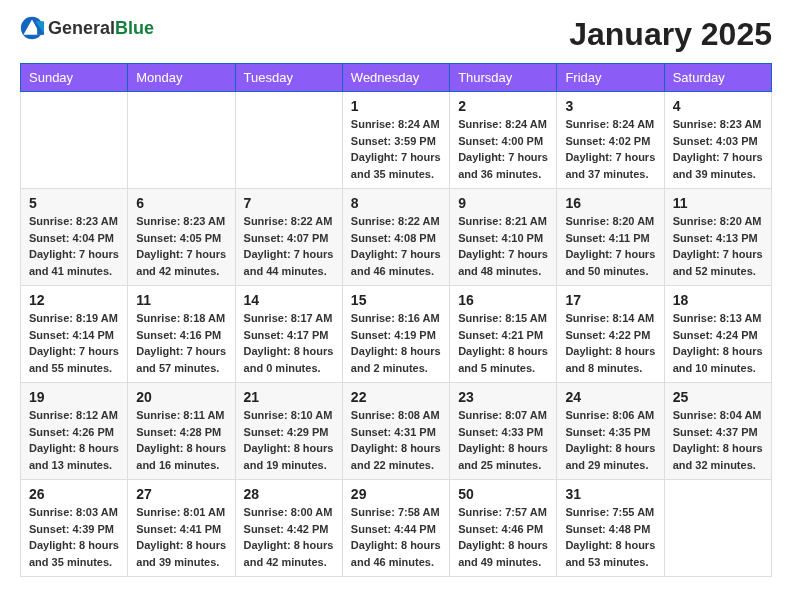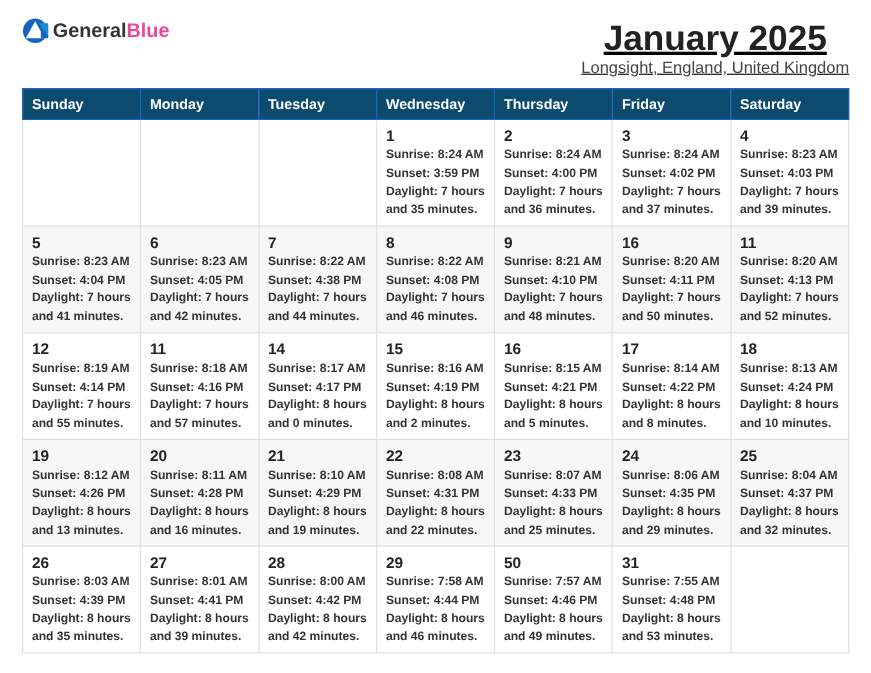--- a/index.html
+++ b/index.html
@@ -25,50 +25,49 @@
     }
     .logo-text-general {
       font-size: 18px;
       font-weight: bold;
       color: #333;
       margin-top: 44px;
     }
     .logo-text-blue {
       font-size: 18px;
       font-weight: bold;
-      color: #ec4899;
+      color: #15803d;
     }
     .logo-icon {
       width: 24px;
       height: 24px;
       margin-right: 4px;
     }
     .title-block {
-      text-align: center;
-      text-decoration: underline;
+      text-align: left;
     }
     .month-title {
       font-size: 32px;
       font-weight: bold;
       color: #222;
     }
     .location-title {
       font-size: 15px;
       color: #444;
     }
     .calendar {
       width: 100%;
       border-collapse: collapse;
       border: 1px solid #ccc;
     }
     .calendar th {
-      background-color: #0c4a6e;
+      background-color: #8b5cf6;
       color: #fff;
       font-size: 13px;
-      font-weight: bold;
+      font-weight: normal;
       padding: 6px 8px;
       text-align: left;
       border: 1px solid #1565c0;
     }
     .calendar td {
       vertical-align: top;
       padding: 6px 8px;
       border: 1px solid #ddd;
       width: calc(100% / 7);
       min-height: 90px;
@@ -105,21 +104,20 @@
         <polygon points="20,8 28,8 28,22 20,22" fill="#1565c0"></polygon>
         <rect x="20" y="8" width="8" height="14" fill="white" opacity="0.0"></rect>
         <polygon points="18,6 28,6 28,20" fill="#1890d0"></polygon>
       </svg>
       <div>
         <span class="logo-text-general">General</span><span class="logo-text-blue">Blue</span>
       </div>
     </div>
     <div class="title-block">
       <div class="month-title">January 2025</div>
-      <div class="location-title">Longsight, England, United Kingdom</div>
     </div>
   </div>
 
   <table class="calendar">
     <thead>
       <tr>
       <th>Sunday</th>
           <th>Monday</th>
           <th>Tuesday</th>
           <th>Wednesday</th>
@@ -167,21 +165,21 @@
           </td>
           <td>
             <div class="day-number">6</div>
             <div class="day-info">Sunrise: 8:23 AM
 Sunset: 4:05 PM
 Daylight: 7 hours and 42 minutes.</div>
           </td>
           <td>
             <div class="day-number">7</div>
             <div class="day-info">Sunrise: 8:22 AM
-Sunset: 4:38 PM
+Sunset: 4:07 PM
 Daylight: 7 hours and 44 minutes.</div>
           </td>
           <td>
             <div class="day-number">8</div>
             <div class="day-info">Sunrise: 8:22 AM
 Sunset: 4:08 PM
 Daylight: 7 hours and 46 minutes.</div>
           </td>
           <td>
             <div class="day-number">9</div>

